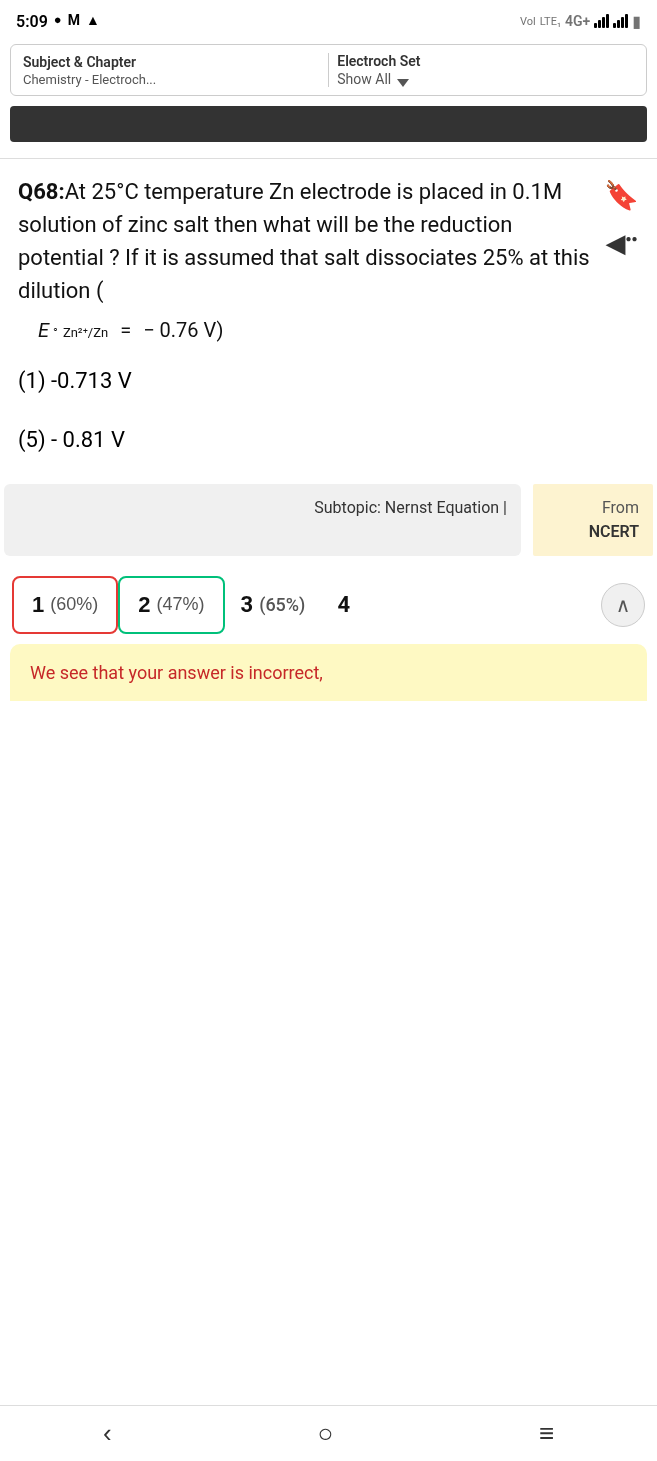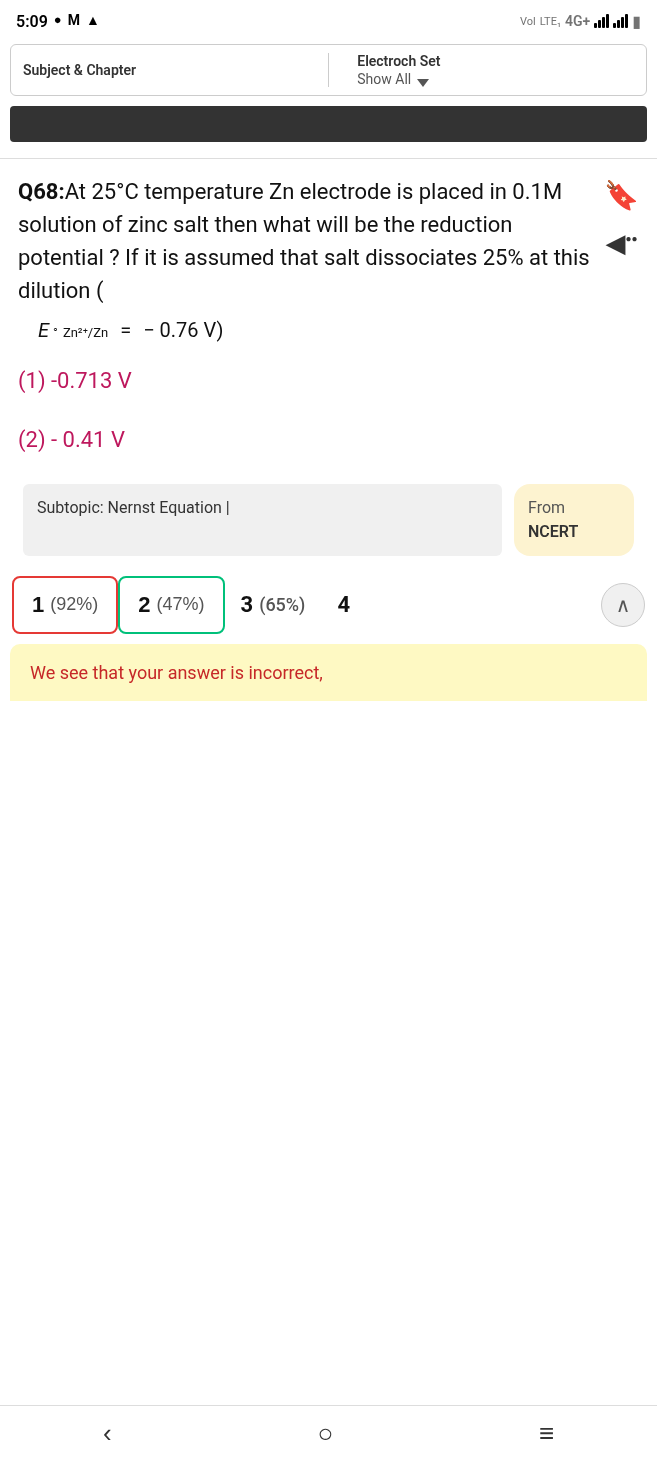--- a/index.html
+++ b/index.html
@@ -46,21 +46,21 @@
       background: #000;
       width: 3px;
       border-radius: 1px;
     }
 
     
     .filter-row {
       display: flex;
       align-items: stretch;
       padding: 8px 12px;
-      gap: 28px;
+      gap: 8px;
       background: #fff;
       border: 1.5px solid #ccc;
       margin: 4px 10px 0;
       border-radius: 6px;
     }
     .filter-left {
       flex: 1;
       display: flex;
       flex-direction: column;
       justify-content: center;
@@ -154,46 +154,47 @@
       font-size: 26px;
       color: #333;
     }
 
     
     .options {
       margin-left: 0;
     }
     .option {
       font-size: 22px;
-      color: #be185d;
+      color: #000000;
       margin-bottom: 28px;
       line-height: 1.4;
     }
 
     
     .info-row {
       display: flex;
       gap: 12px;
-      padding: 0 23px;
+      padding: 0 4px;
       margin-top: 10px;
       margin-bottom: 20px;
+      text-align: right;
     }
     .info-subtopic {
       flex: 1;
       background: #f0f0f0;
       border-radius: 6px;
       padding: 12px 14px;
       font-size: 16px;
       color: #333;
       line-height: 1.5;
     }
     .info-source {
       width: 120px;
       background: #fdf3d0;
-      border-radius: 16px;
+      border-radius: 2px;
       padding: 12px 14px;
       font-size: 16px;
       color: #555;
       line-height: 1.5;
     }
 
     
     .answer-row {
       display: flex;
       align-items: center;
@@ -317,20 +318,21 @@
       <div class="signal-bar" style="height:11px;"></div>
       <div class="signal-bar" style="height:14px;"></div>
     </div>
     <span style="font-size:16px;">▮</span>
   </div>
 </div>
 
 <div class="filter-row">
   <div class="filter-left">
     <div class="filter-label">Subject &amp; Chapter</div>
+    <div class="filter-value">Chemistry - Electroch...</div>
   </div>
   <div class="filter-divider"></div>
   <div class="filter-right">
     <div class="filter-right-label">Electroch Set</div>
     <div class="filter-right-value">
       <span>Show All</span>
       <span class="chevron-down"></span>
     </div>
   </div>
 </div>
@@ -353,39 +355,39 @@
       </span>
     </div>
     <div class="question-icons">
       <span class="bookmark-icon">🔖</span>
       <span class="share-icon" style="font-size:26px;">◀<span style="font-size:10px; vertical-align:super;">●●</span></span>
     </div>
   </div>
 
   <div class="options" style="margin-top: 20px;">
     <div class="option">(1) -0.713 V</div>
-    <div class="option">(2) - 0.41 V</div>
+    <div class="option">(5) - 0.81 V</div>
   </div>
 </div>
 
 <div class="info-row">
   <div class="info-subtopic">
     <span>Subtopic:</span>
     <span>Nernst Equation |</span>
   </div>
   <div class="info-source">
     <div>From</div>
     <div style="font-weight:600; color:#333;">NCERT</div>
   </div>
 </div>
 
 <div class="answer-row">
   <button class="answer-btn red-border">
     <span class="answer-num">1</span>
-    <span class="answer-pct">(92%)</span>
+    <span class="answer-pct">(60%)</span>
   </button>
   <button class="answer-btn green-border">
     <span class="answer-num">2</span>
     <span class="answer-pct">(47%)</span>
   </button>
   <div class="answer-plain">
     <span class="answer-num">3</span>
     <span class="answer-pct">(65%)</span>
   </div>
   <div class="answer-plain">

